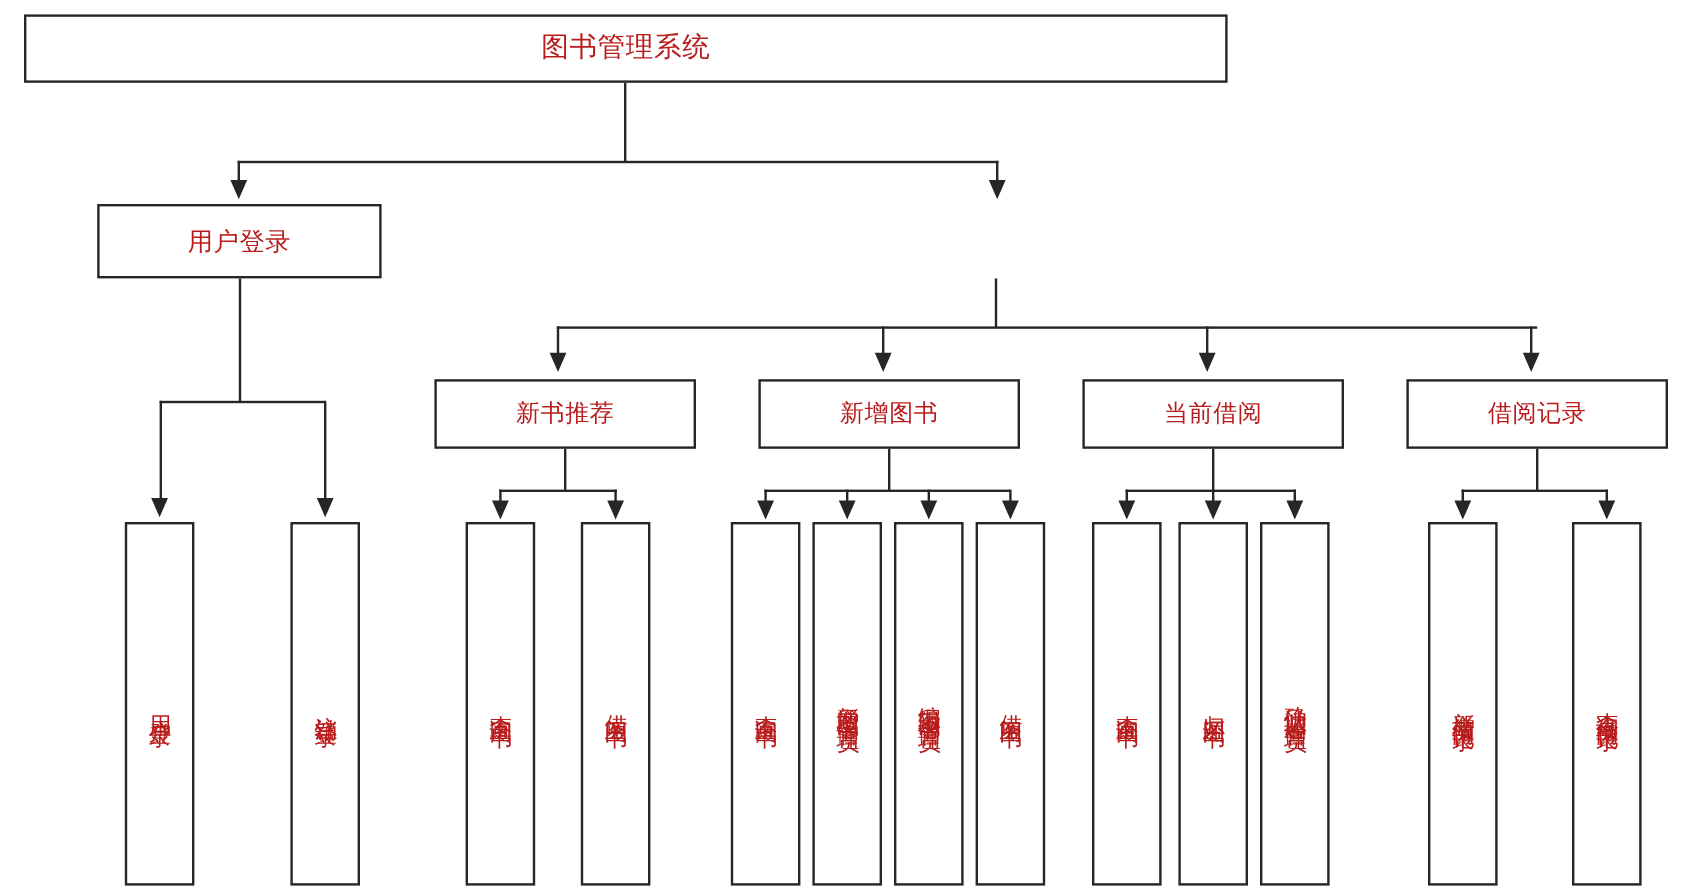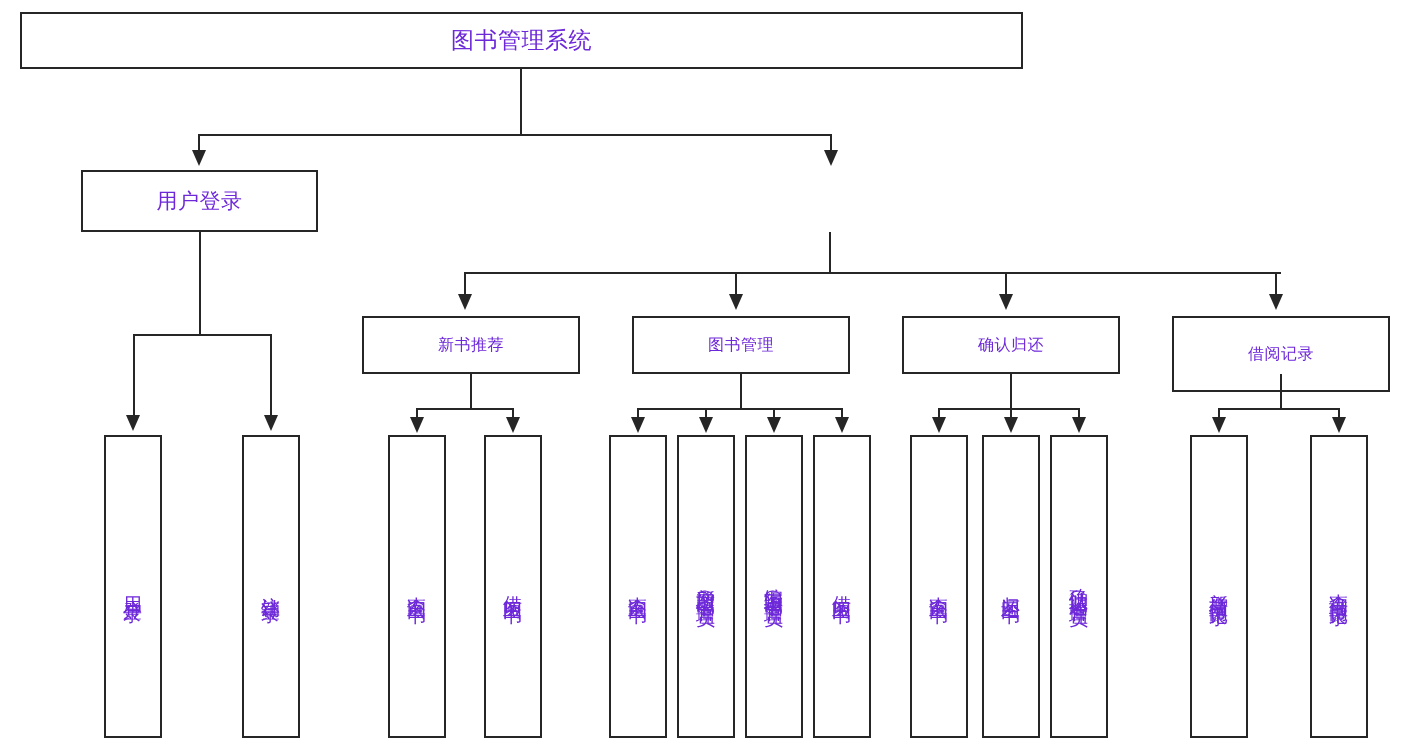--- a/index.html
+++ b/index.html
@@ -19,21 +19,21 @@
   }
   
   .node {
     position: absolute;
     box-sizing: border-box;
     border: 2px solid #262626;
     background: #ffffff;
     display: flex;
     align-items: center;
     justify-content: center;
-    color: #6d28d9;
+    color: #b91c1c;
     line-height: 1.06;
   }
   .node .label {
     display: block;
     text-align: center;
   }
   
   .node.horiz .label {
     writing-mode: horizontal-tb;
     letter-spacing: 0.5px;
@@ -45,21 +45,21 @@
   }
   .node.vert .label {
     writing-mode: vertical-rl;
     text-orientation: upright;
     letter-spacing: 3px;
     line-height: 1;
     white-space: nowrap;
   }
   .lvl0 { font-size: 23px; }
   .lvl1 { font-size: 21px; }
-  .lvl2 { font-size: 16px; }
+  .lvl2 { font-size: 20px; }
   .leaf { font-size: 19px; }
 
   
   .vline, .hline {
     position: absolute;
     background: #262626;
   }
   .vline { width: 2px; }
   .hline { height: 2px; }
   .arrow {
@@ -119,26 +119,26 @@
   <div class="arrow" style="left:729px; top:294px;"></div>
   <div class="vline" style="left:1005px; top:272px; height:23px;"></div>
   <div class="arrow" style="left:999px; top:294px;"></div>
   <div class="vline" style="left:1275px; top:272px; height:23px;"></div>
   <div class="arrow" style="left:1269px; top:294px;"></div>
 
   <div class="node horiz lvl2" style="left:362px; top:316px; width:218px; height:58px;">
     <span class="label">新书推荐</span>
   </div>
   <div class="node horiz lvl2" style="left:632px; top:316px; width:218px; height:58px;">
-    <span class="label">图书管理</span>
+    <span class="label">新增图书</span>
   </div>
   <div class="node horiz lvl2" style="left:902px; top:316px; width:218px; height:58px;">
-    <span class="label">确认归还</span>
-  </div>
-  <div class="node horiz lvl2" style="left:1172px; top:316px; width:218px; height:76px;">
+    <span class="label">当前借阅</span>
+  </div>
+  <div class="node horiz lvl2" style="left:1172px; top:316px; width:218px; height:58px;">
     <span class="label">借阅记录</span>
   </div>
 
   <div class="vline" style="left:470px; top:374px; height:35px;"></div>
   <div class="hline" style="left:416px; top:408px; width:98px; height:2px;"></div>
   <div class="vline" style="left:416px; top:408px; height:10px;"></div>
   <div class="arrow" style="left:410px; top:417px;"></div>
   <div class="vline" style="left:512px; top:408px; height:10px;"></div>
   <div class="arrow" style="left:506px; top:417px;"></div>
 

